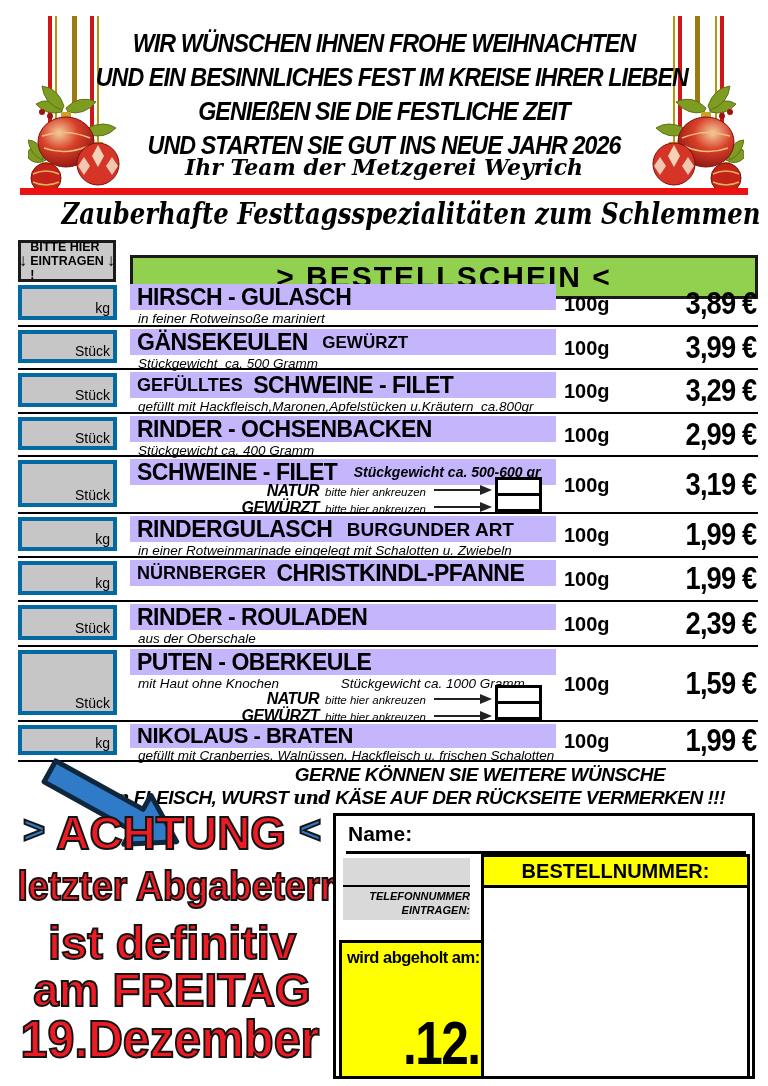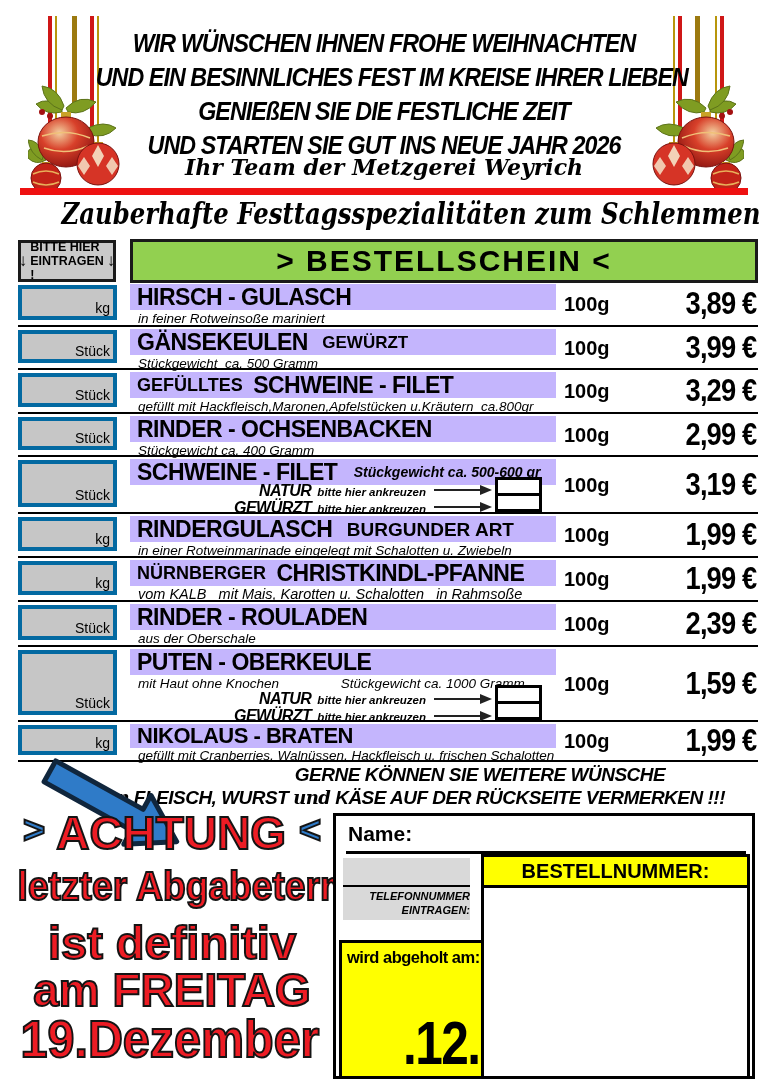--- a/index.html
+++ b/index.html
@@ -25,21 +25,21 @@
 
   .ornament { width:100px; height:175px; }
   .ornament.right { transform:scaleX(-1); }
 
   
   .form { left:18px; top:237px; width:740px; height:525px; }
   .bitte-box { position:absolute; left:0; top:3px; width:98px; height:42px;
     background:#c9c9c9; border:3px solid #1a1a1a; display:flex; align-items:center;
     justify-content:center; gap:3px; font-weight:bold; font-size:12.5px; line-height:14px; }
   .bitte-box .arr { font-size:17px; font-weight:bold; }
-  .bestell-head { position:absolute; left:112px; top:2px; width:628px; height:44px;
+  .bestell-head { position:absolute; left:112px; top:18px; width:628px; height:44px;
     background:#92d050; border:3px solid #1a1a1a; display:flex; align-items:center;
     justify-content:center; font-weight:bold; font-size:30px; letter-spacing:2px; }
 
   .rows { position:absolute; left:0; top:45px; width:740px; }
   .row { position:relative; border-bottom:2px solid #000; }
   .qbox { position:absolute; left:0; top:3px; bottom:5px; width:99px;
     background:#c6c6c6; border:4px solid #0369a1; }
   .qbox .unit { position:absolute; right:3px; bottom:0px; font-size:14px; color:#000; }
   .main { margin-left:112px; padding-top:2px; }
   .ybar { display:inline-block; background:#c4b5fd; width:426px; height:26px;
@@ -54,21 +54,21 @@
   .desc .d2 { margin-left:58px; }
   .q100 { position:absolute; left:546px; top:50%; transform:translateY(-50%);
     font-weight:bold; font-size:20px; }
   .price { position:absolute; right:2px; top:50%;
     transform:translateY(-50%) scaleX(.88); transform-origin:right center;
     font-weight:bold; font-size:31px; letter-spacing:-1px; white-space:nowrap; }
 
   .chk-lines { position:absolute; left:112px; width:296px; text-align:right;
     line-height:16px; white-space:nowrap; }
   .chk-lines .lab { font-weight:bold; font-style:italic; font-size:16px; letter-spacing:-.5px;}
-  .chk-lines .hint { font-weight:bold; font-style:italic; font-size:11.5px; margin-left:6px;}
+  .chk-lines .hint { font-weight:normal; font-style:italic; font-size:11.5px; margin-left:6px;}
   .chk-arrow { position:absolute; left:416px; width:58px; height:10px; }
   .chk-col { position:absolute; left:477px; width:47px; }
   .chk-cell { width:47px; height:19px; border:3px solid #000; background:#fff; }
   .chk-cell + .chk-cell { margin-top:-3px; }
 
   
   .note1 { left:180px; top:764px; width:600px; text-align:center; font-weight:bold;
     font-style:italic; font-size:19px; letter-spacing:-.5px; }
   .note2 { left:55px; top:787px; width:710px; text-align:center; font-weight:bold;
     font-style:italic; font-size:19px; letter-spacing:-.5px; white-space:nowrap;}
@@ -308,21 +308,20 @@
 
     <div class="row" style="height:44px">
       <div class="qbox">
         <span class="unit">kg</span>
       </div>
       <div class="main">
         <div class="ybar">
           <span class="pre">NÜRNBERGER</span>
           <span class="t">CHRISTKINDL-PFANNE</span>
         </div>
-        <div class="desc" style="font-size:14.5px">vom KALB&nbsp;&nbsp; mit Mais, Karotten u. Schalotten&nbsp;&nbsp; in Rahmsoße</div>
       </div>
       <div class="q100">100g</div>
       <div class="price">1,99 €</div>
     </div>
 
     <div class="row" style="height:45px">
       <div class="qbox">
         <span class="unit">Stück</span>
       </div>
       <div class="main">

